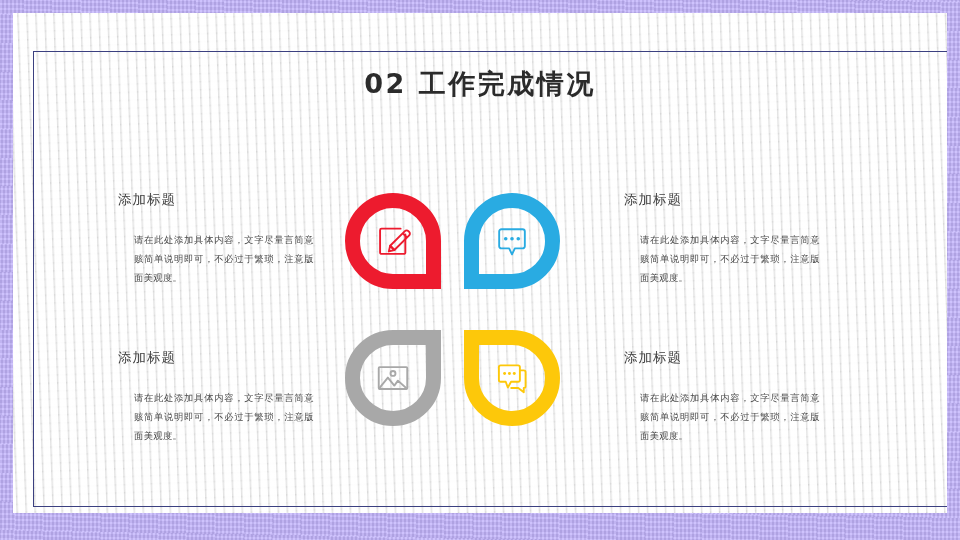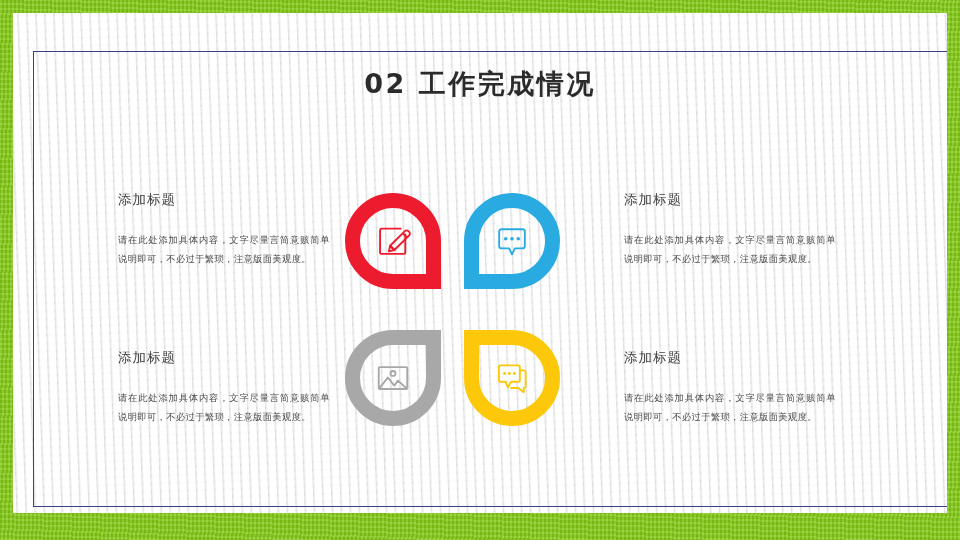--- a/index.html
+++ b/index.html
@@ -9,21 +9,21 @@
   }
   body {
     font-family: "Liberation Sans", "DejaVu Sans", sans-serif;
   }
 
   #slide {
     position: relative;
     width: 960px;
     height: 540px;
     overflow: hidden;
-    background: #84cc16;
+    background: #c4b5fd;
   }
 
   
   #slide::before {
     content: "";
     position: absolute;
     inset: 0;
     background-image:
       repeating-linear-gradient(92deg, rgba(255,255,255,0.10) 0 2px, rgba(0,0,0,0.06) 2px 4px),
       repeating-linear-gradient(2deg, rgba(255,255,255,0.09) 0 2px, rgba(0,0,0,0.05) 2px 5px);
@@ -94,21 +94,21 @@
 
   .col h3 {
     margin: 8px 0 22px 0;
     font-family: "DejaVu Sans", "Liberation Sans", sans-serif;
     font-size: 13.5px;
     font-weight: normal;
     color: #3f3f3f;
     letter-spacing: 1px;
   }
   .col p {
-    margin: 0;
+    margin: 16px;
     font-family: Liberation Serif, serif;
     font-size: 9.3px;
     line-height: 19px;
     color: #4a4a4a;
     letter-spacing: 0.35px;
     text-align: justify;
   }
 
   
   .pin {

